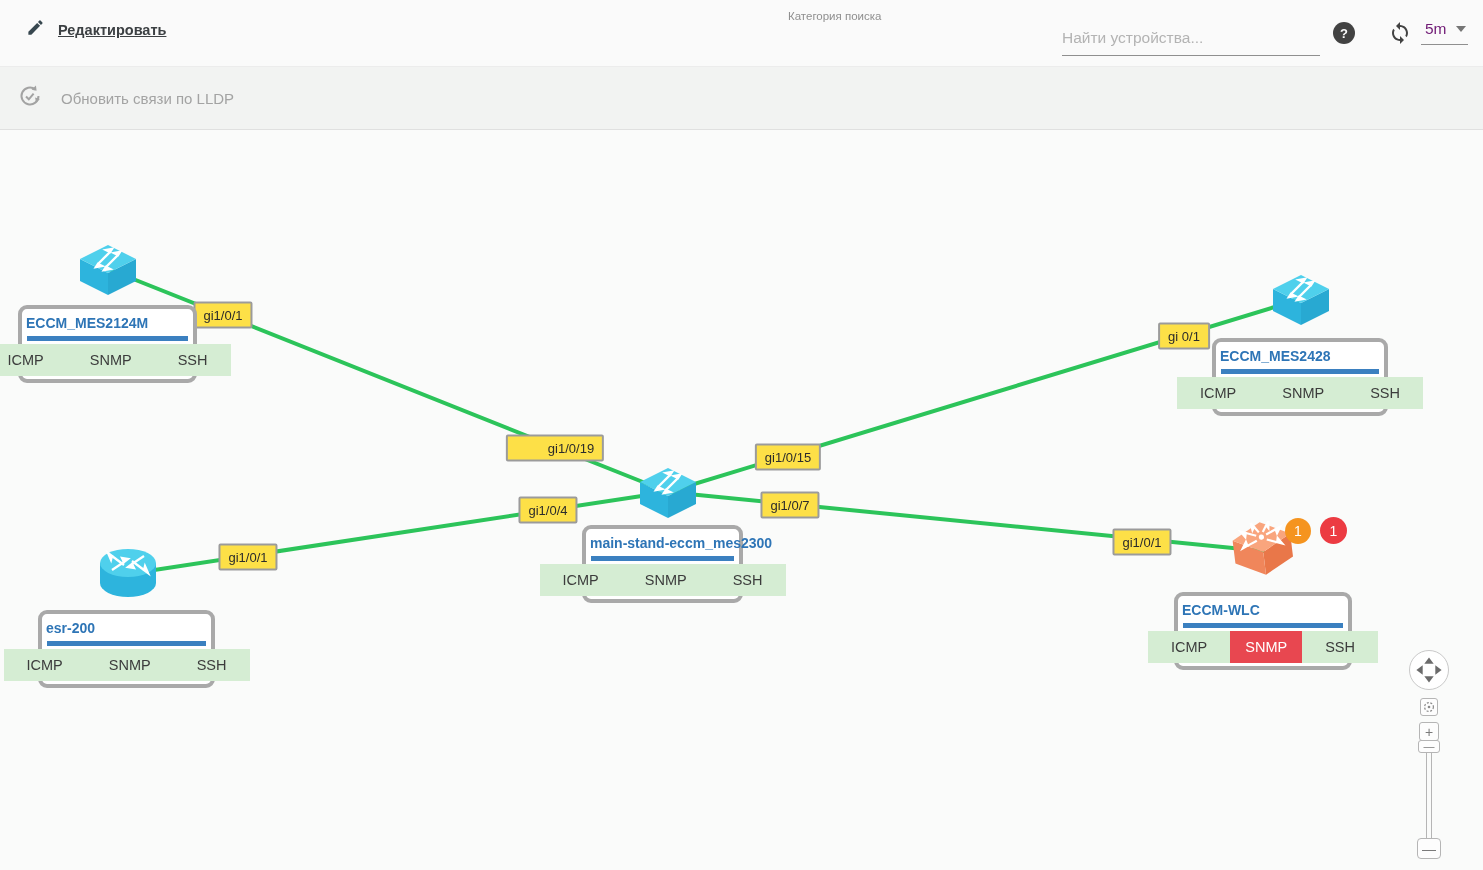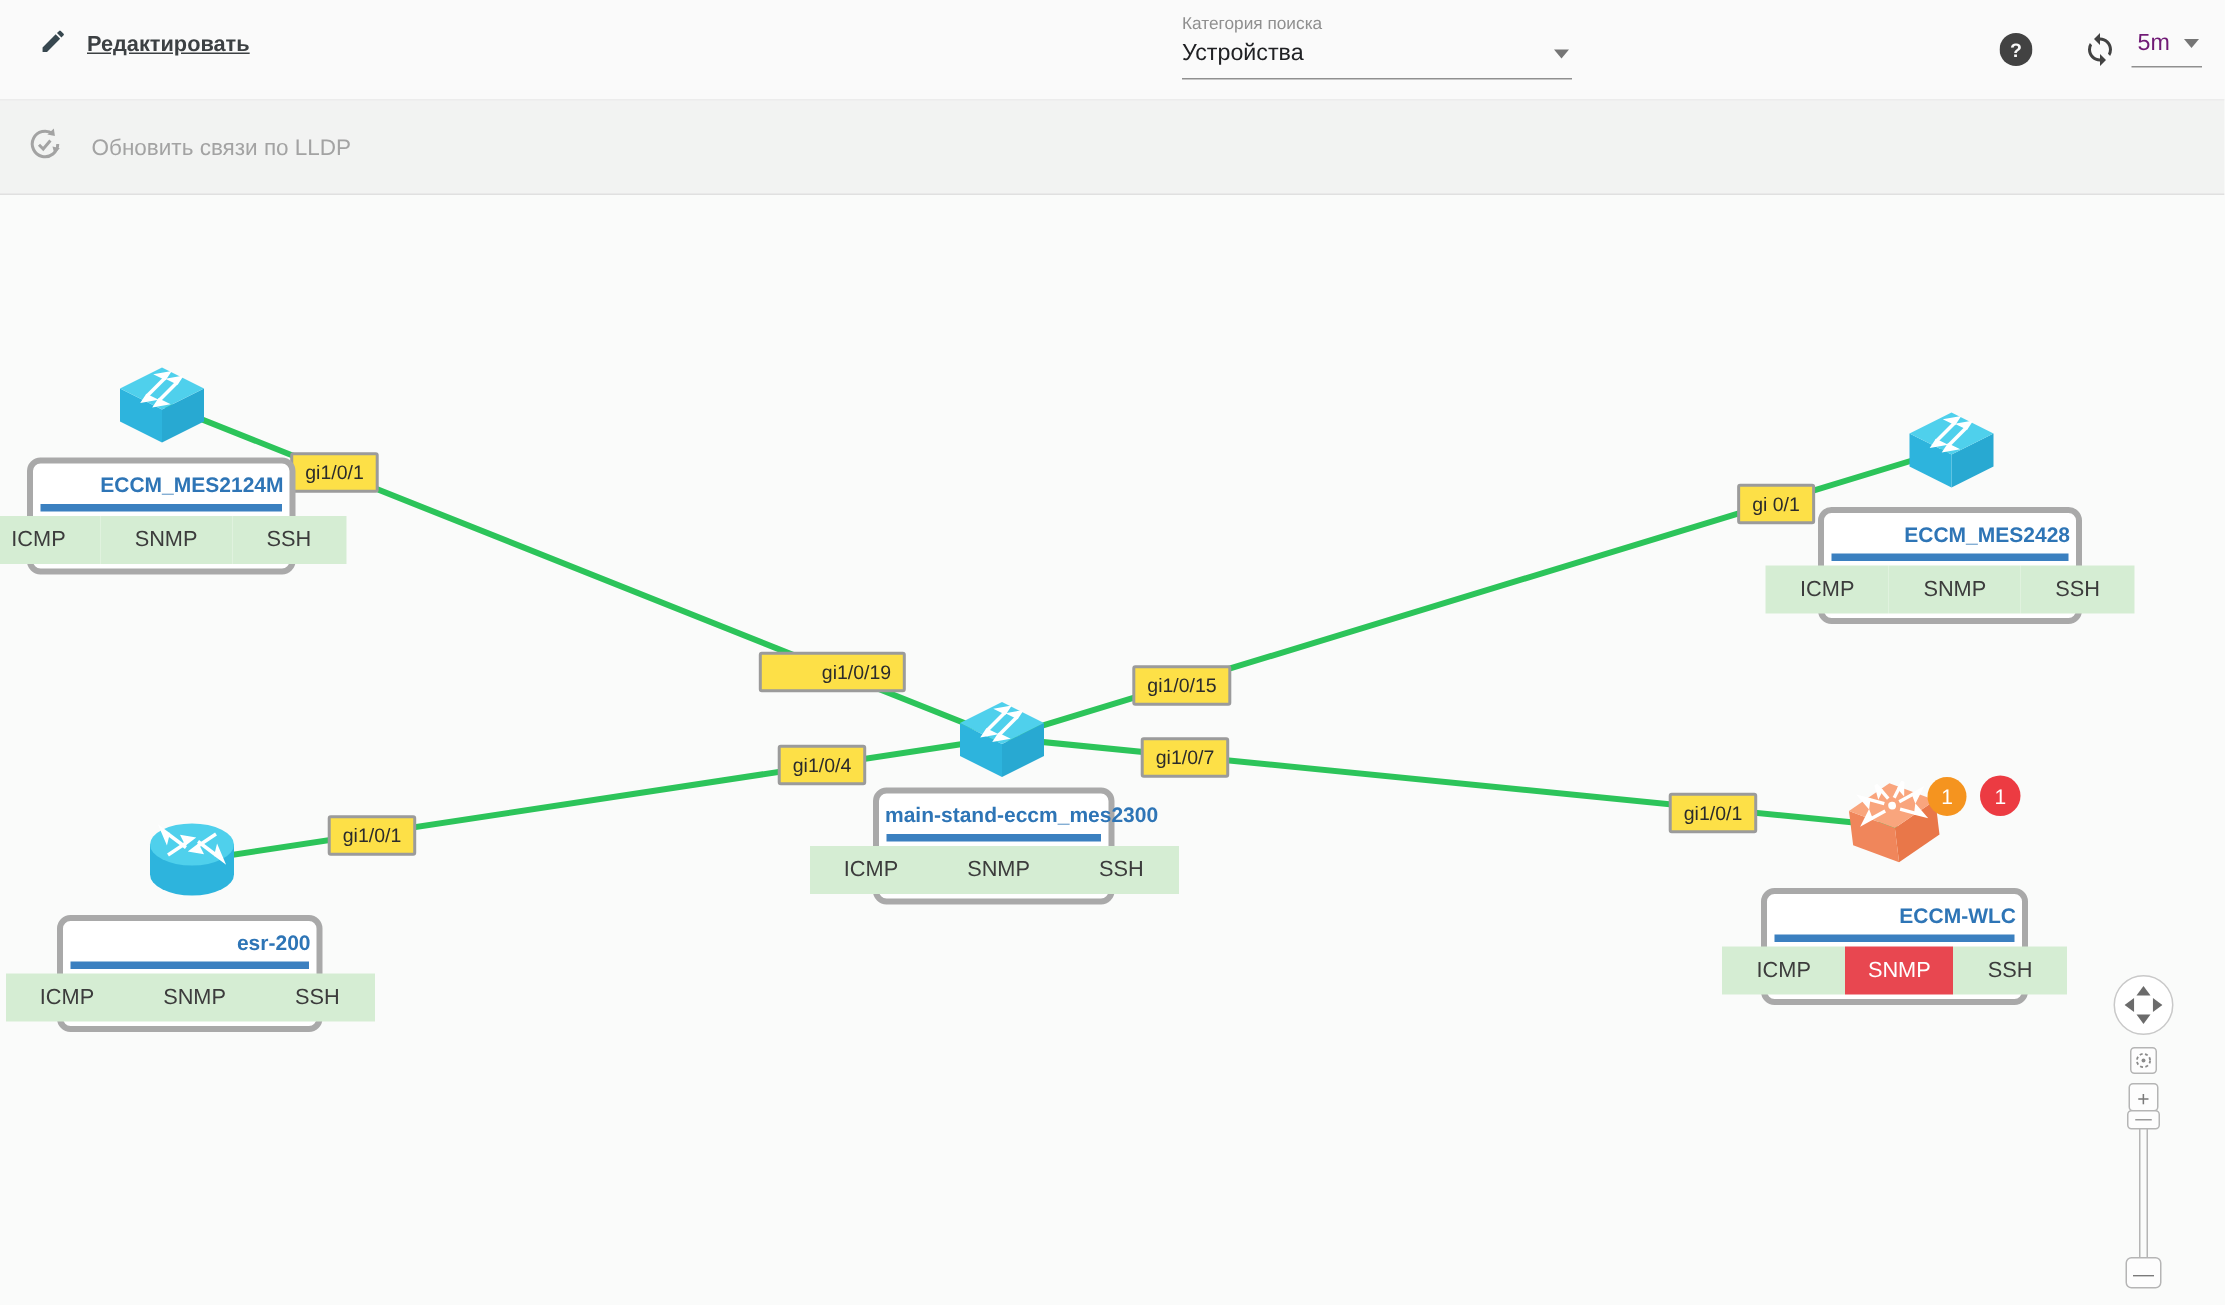--- a/index.html
+++ b/index.html
@@ -39,21 +39,21 @@
   .device-icon { position:absolute; z-index:2; cursor:pointer; }
   .port-label {
     position:absolute; transform:translate(-50%,-50%); z-index:3;
     background:#fde047; border:2px solid #9b9b9b; border-radius:2px;
     font-size:13px; color:#2b2b2b; padding:4px 8px; white-space:nowrap;
   }
   .node-card {
     position:absolute; z-index:4; background:#fff;
     border:4px solid #a9a9a9; border-radius:9px; padding:2px 3px 3px; cursor:pointer;
   }
-  .node-title { color:#2e75b6; font-weight:700; font-size:14px; text-align:right; padding:4px 1px 5px; white-space:nowrap; }
+  .node-title { color:#2e75b6; font-weight:700; font-size:14px; text-align:left; padding:4px 1px 5px; white-space:nowrap; }
   .node-divider { height:5px; background:#3b80c0; margin:0 2px; }
   .badge-row { display:flex; justify-content:center; margin-top:3px; }
   .badge { background:#d5edd3; color:#3c3c3c; font-size:14.5px; padding:8px 23px; white-space:nowrap; }
   .badge.error { background:#e84750; color:#fff; padding:8px 15px; }
   .notif { position:absolute; z-index:5; border-radius:50%; color:#fff; font-size:14px; display:flex; align-items:center; justify-content:center; cursor:pointer; }
   .notif.warning { background:#f5941f; width:26px; height:26px; }
   .notif.critical { background:#ec3b42; width:27px; height:27px; }
   
   .nav-ctl { position:absolute; z-index:6; display:flex; align-items:center; justify-content:center; background:#fdfdfd; border:1px solid #b5b5b5; color:#7a7a7a; cursor:pointer; }
   .nav-pan { left:1409px; top:520px; width:40px; height:40px; border-radius:50%; border:1.5px solid #c9c9c9; background:#fff; }
@@ -72,26 +72,25 @@
     <span>
       <svg width="19" height="19" viewBox="0 0 24 24">
           <path fill="#37474f" d="M3 17.25V21h3.75L17.81 9.94l-3.75-3.75L3 17.25zM20.71 7.04c.39-.39.39-1.02 0-1.41l-2.34-2.34a.996.996 0 0 0-1.41 0l-1.83 1.83 3.75 3.75 1.83-1.83z"></path>
         </svg>
     </span>
     <span class="lbl">Редактировать</span>
   </div>
 
   <div class="select-box">
     <span class="cat-label">Категория поиска</span>
-    <div class="select-row">
-      <span class="val">Устройства</span>
-      <span class="caret"></span>
-    </div>
-  </div>
-
+  </div>
+
+  <div class="search-box">
+    <input type="text" placeholder="Найти устройства..." style="">
+  </div>
 
   <div class="icon-btn" style="left:1333px; top:22px; width:22px; height:22px;">
     <svg width="22" height="22" viewBox="0 0 22 22">
       <circle cx="11" cy="11" r="11" fill="#424242"></circle>
       <text x="11" y="16" text-anchor="middle" font-size="13" font-weight="bold" fill="#fafafa" font-family="Liberation Sans, sans-serif">?</text>
     </svg>
   </div>
 
   <div class="icon-btn" style="left:1388px; top:21px; width:24px; height:24px;">
     <svg width="24" height="24" viewBox="0 0 24 24">

